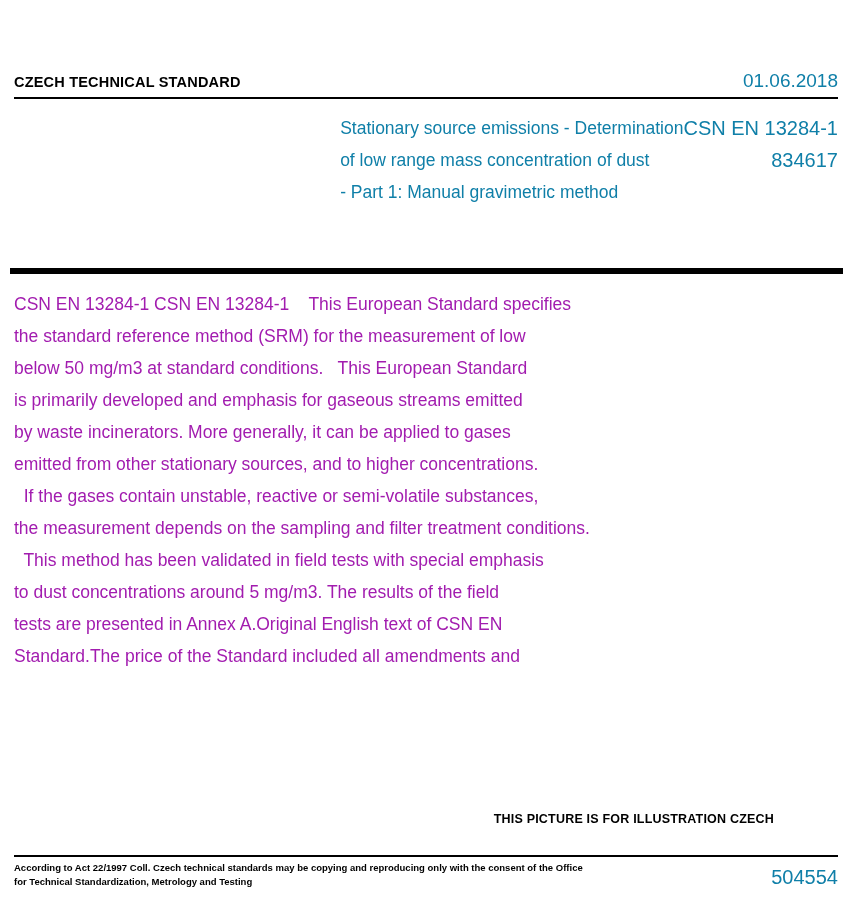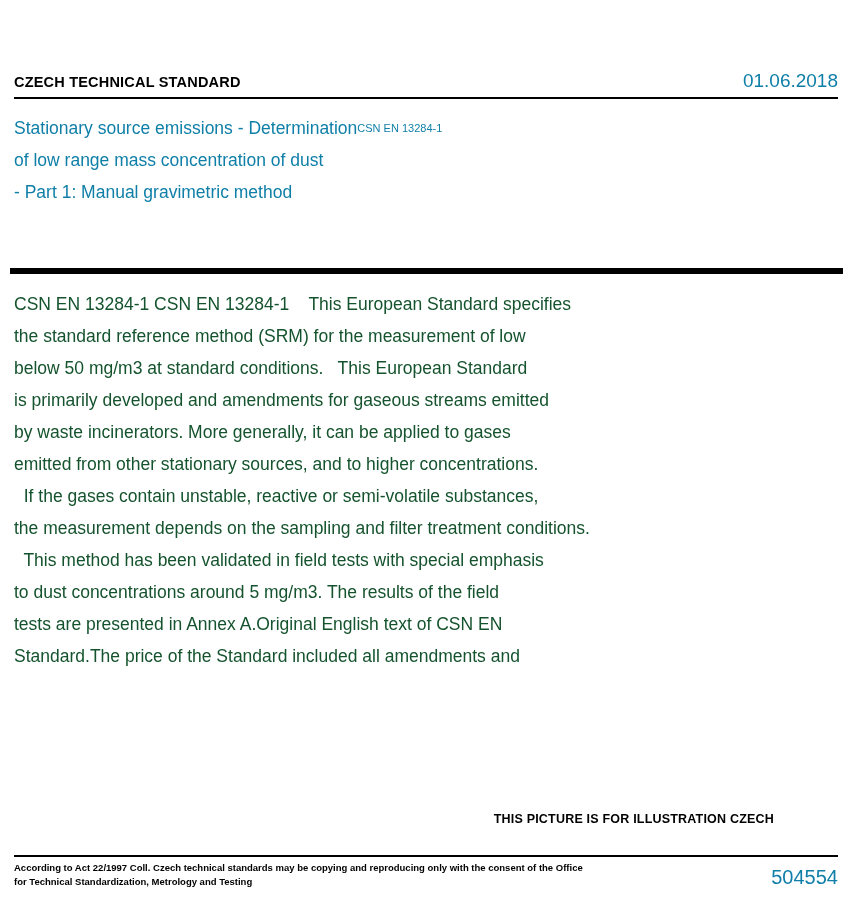--- a/index.html
+++ b/index.html
@@ -55,32 +55,32 @@
 
   
   .title-block {
     position: absolute;
     left: 14px;
     top: 112px;
     width: 824px;
   }
   .title-row {
     display: flex;
-    justify-content: flex-start;
+    justify-content: flex-end;
     align-items: flex-start;
   }
   .title-left {
     font-size: 17.5px;
     line-height: 32px;
     color: #0f7fa8;
     max-width: 600px;
   }
   .title-right {
     text-align: right;
-    font-size: 11px;
+    font-size: 20px;
     line-height: 32px;
     color: #0f7fa8;
     white-space: nowrap;
   }
   .title-left div, .title-right div {
     white-space: nowrap;
   }
 
   .rule-thick {
     position: absolute;
@@ -92,21 +92,21 @@
   }
 
   
   .body-text {
     position: absolute;
     left: 14px;
     top: 288px;
     width: 830px;
     font-size: 17.5px;
     line-height: 32px;
-    color: #14532d;
+    color: #a21caf;
   }
   .body-text div {
     white-space: pre;
   }
 
   
   .illus-note {
     position: absolute;
     left: 0;
     top: 812px;
@@ -164,31 +164,32 @@
 
   <div class="title-block">
     <div class="title-row">
       <div class="title-left">
         <div>Stationary source emissions - Determination</div>
         <div>of low range mass concentration of dust</div>
         <div>- Part 1: Manual gravimetric method</div>
       </div>
       <div class="title-right">
         <div>CSN EN 13284-1</div>
+        <div>834617</div>
       </div>
     </div>
   </div>
 
   <div class="rule-thick"></div>
 
   <div class="body-text">
     <div>CSN EN 13284-1 CSN EN 13284-1    This European Standard specifies</div>
     <div>the standard reference method (SRM) for the measurement of low</div>
     <div>below 50 mg/m3 at standard conditions.   This European Standard</div>
-    <div>is primarily developed and amendments for gaseous streams emitted</div>
+    <div>is primarily developed and emphasis for gaseous streams emitted</div>
     <div>by waste incinerators. More generally, it can be applied to gases</div>
     <div>emitted from other stationary sources, and to higher concentrations.</div>
     <div>  If the gases contain unstable, reactive or semi-volatile substances,</div>
     <div>the measurement depends on the sampling and filter treatment conditions.</div>
     <div>  This method has been validated in field tests with special emphasis</div>
     <div>to dust concentrations around 5 mg/m3. The results of the field</div>
     <div>tests are presented in Annex A.Original English text of CSN EN</div>
     <div>Standard.The price of the Standard included all amendments and</div>
   </div>
 

